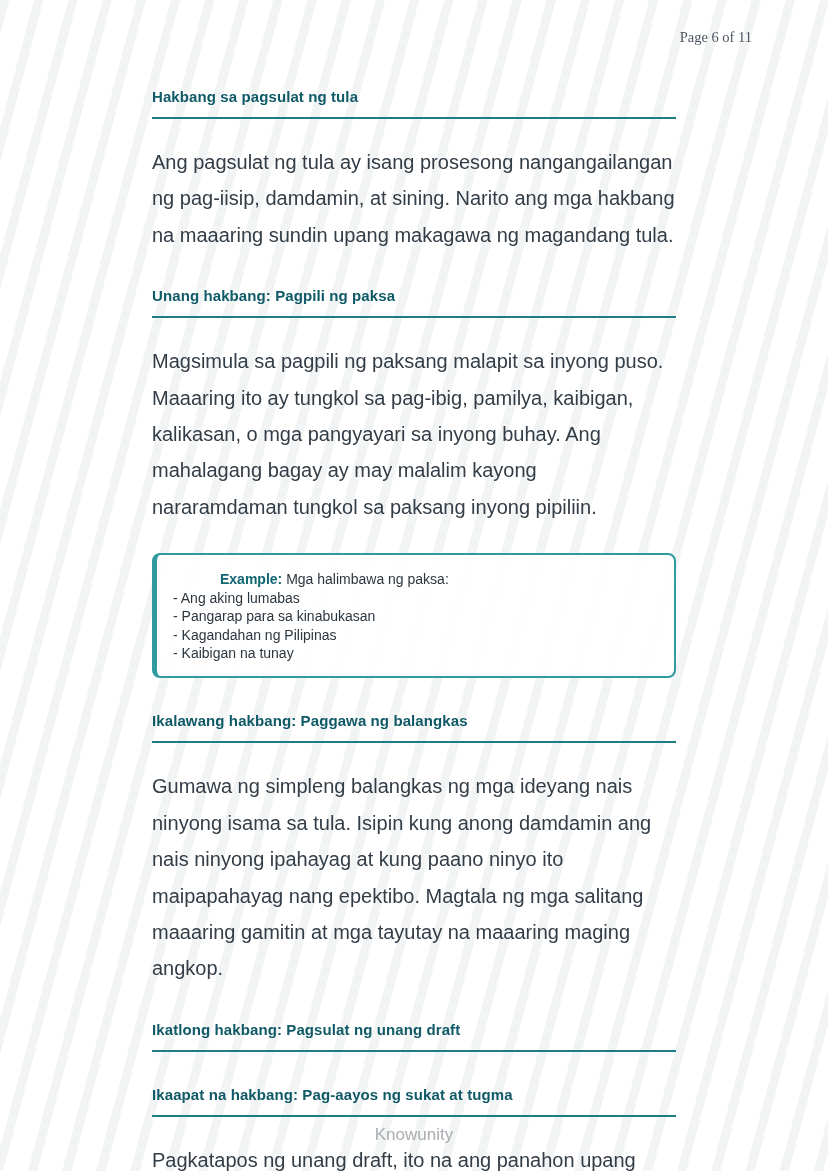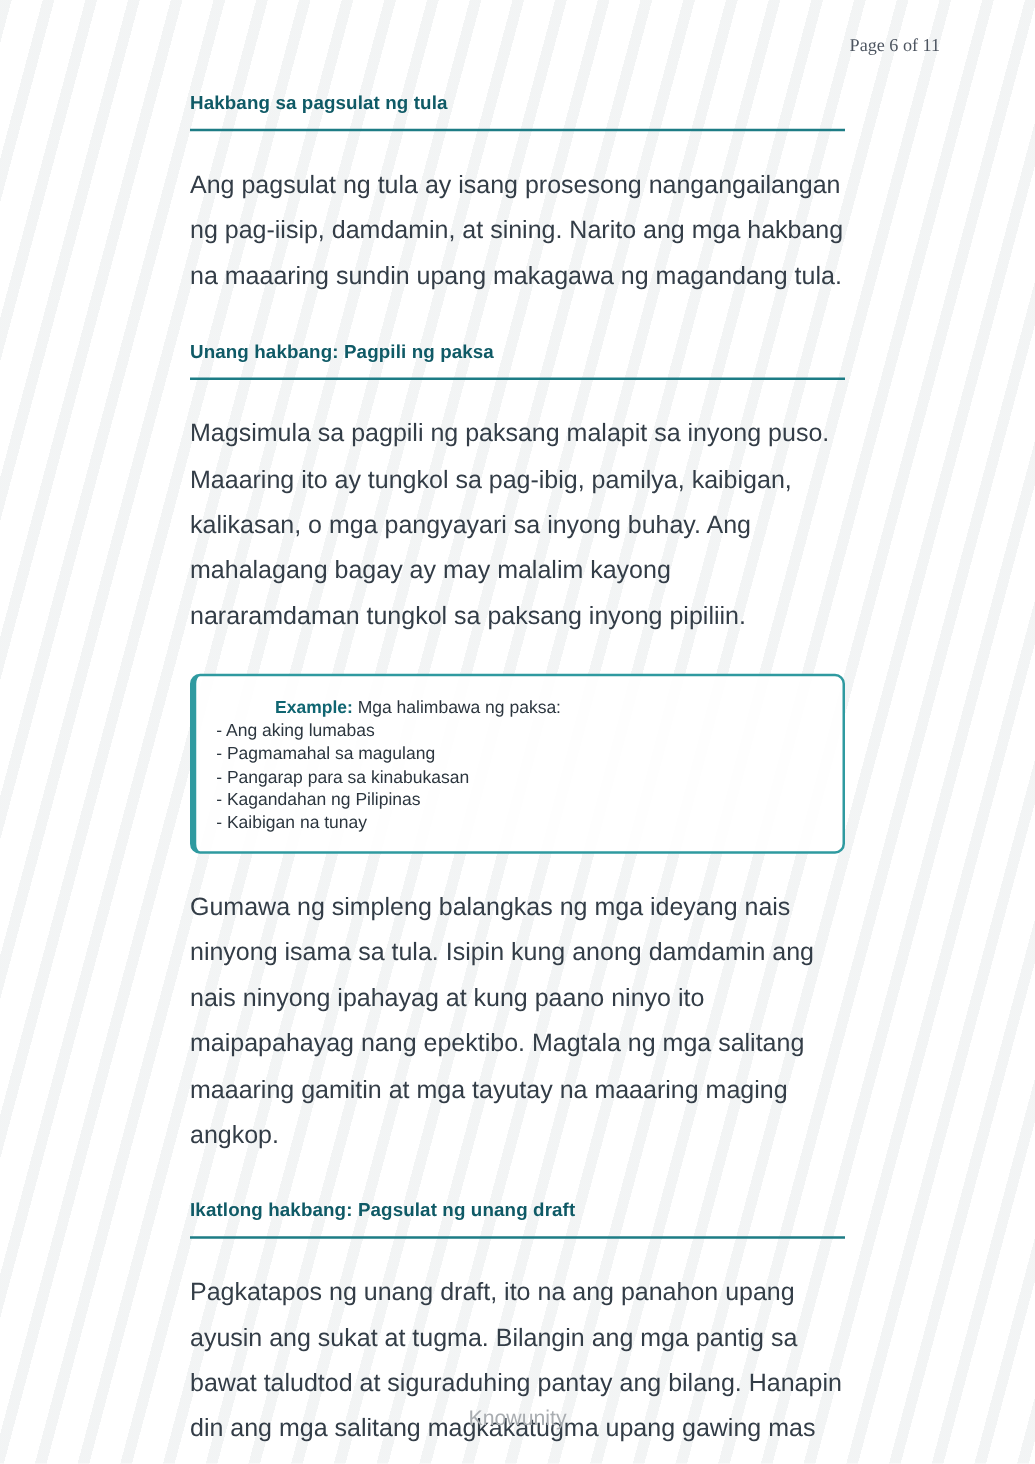--- a/index.html
+++ b/index.html
@@ -47,21 +47,21 @@
     margin-top: 34px;
     padding-bottom: 12px;
     border-bottom: 2px solid #1d7c85;
     font-size: 15px;
     font-weight: bold;
     color: #0f5a66;
     letter-spacing: 0.1px;
   }
 
   .heading.first {
-    margin-top: 4px;
+    margin-top: 18px;
   }
 
   .body {
     margin-top: 25px;
     margin-bottom: 6px;
     font-size: 20px;
     line-height: 1.82;
     color: #333d47;
   }
 
@@ -109,36 +109,37 @@
     <h1 class="heading first">Hakbang sa pagsulat ng tula</h1>
     <p class="body">Ang pagsulat ng tula ay isang prosesong nangangailangan ng pag-iisip, damdamin, at sining. Narito ang mga hakbang na maaaring sundin upang makagawa ng magandang tula.</p>
 
     <section>
       <h2 class="heading">Unang hakbang: Pagpili ng paksa</h2>
       <p class="body">Magsimula sa pagpili ng paksang malapit sa inyong puso. Maaaring ito ay tungkol sa pag-ibig, pamilya, kaibigan, kalikasan, o mga pangyayari sa inyong buhay. Ang mahalagang bagay ay may malalim kayong nararamdaman tungkol sa paksang inyong pipiliin.</p>
 
       <div class="example-box">
         <p class="example-lead"><span class="example-label">Example:</span> <span>Mga halimbawa ng paksa:</span></p>
         <div class="example-item">- Ang aking lumabas</div>
-        <div class="example-item">- Pagmamahal sa magulang</div>
         <div class="example-item">- Pangarap para sa kinabukasan</div>
         <div class="example-item">- Kagandahan ng Pilipinas</div>
         <div class="example-item">- Kaibigan na tunay</div>
       </div>
     </section>
 
     <section>
+      <h2 class="heading">Ikalawang hakbang: Paggawa ng balangkas</h2>
       <p class="body">Gumawa ng simpleng balangkas ng mga ideyang nais ninyong isama sa tula. Isipin kung anong damdamin ang nais ninyong ipahayag at kung paano ninyo ito maipapahayag nang epektibo. Magtala ng mga salitang maaaring gamitin at mga tayutay na maaaring maging angkop.</p>
     </section>
 
     <section>
       <h2 class="heading">Ikatlong hakbang: Pagsulat ng unang draft</h2>
     </section>
 
     <section>
+      <h2 class="heading">Ikaapat na hakbang: Pag-aayos ng sukat at tugma</h2>
       <p class="body">Pagkatapos ng unang draft, ito na ang panahon upang ayusin ang sukat at tugma. Bilangin ang mga pantig sa bawat taludtod at siguraduhing pantay ang bilang. Hanapin din ang mga salitang magkakatugma upang gawing mas maayos ang daloy ng tula.</p>
     </section>
 
   </main>
 
   <div class="footer">Knowunity</div>
 
 </div>
 
 </body></html>

